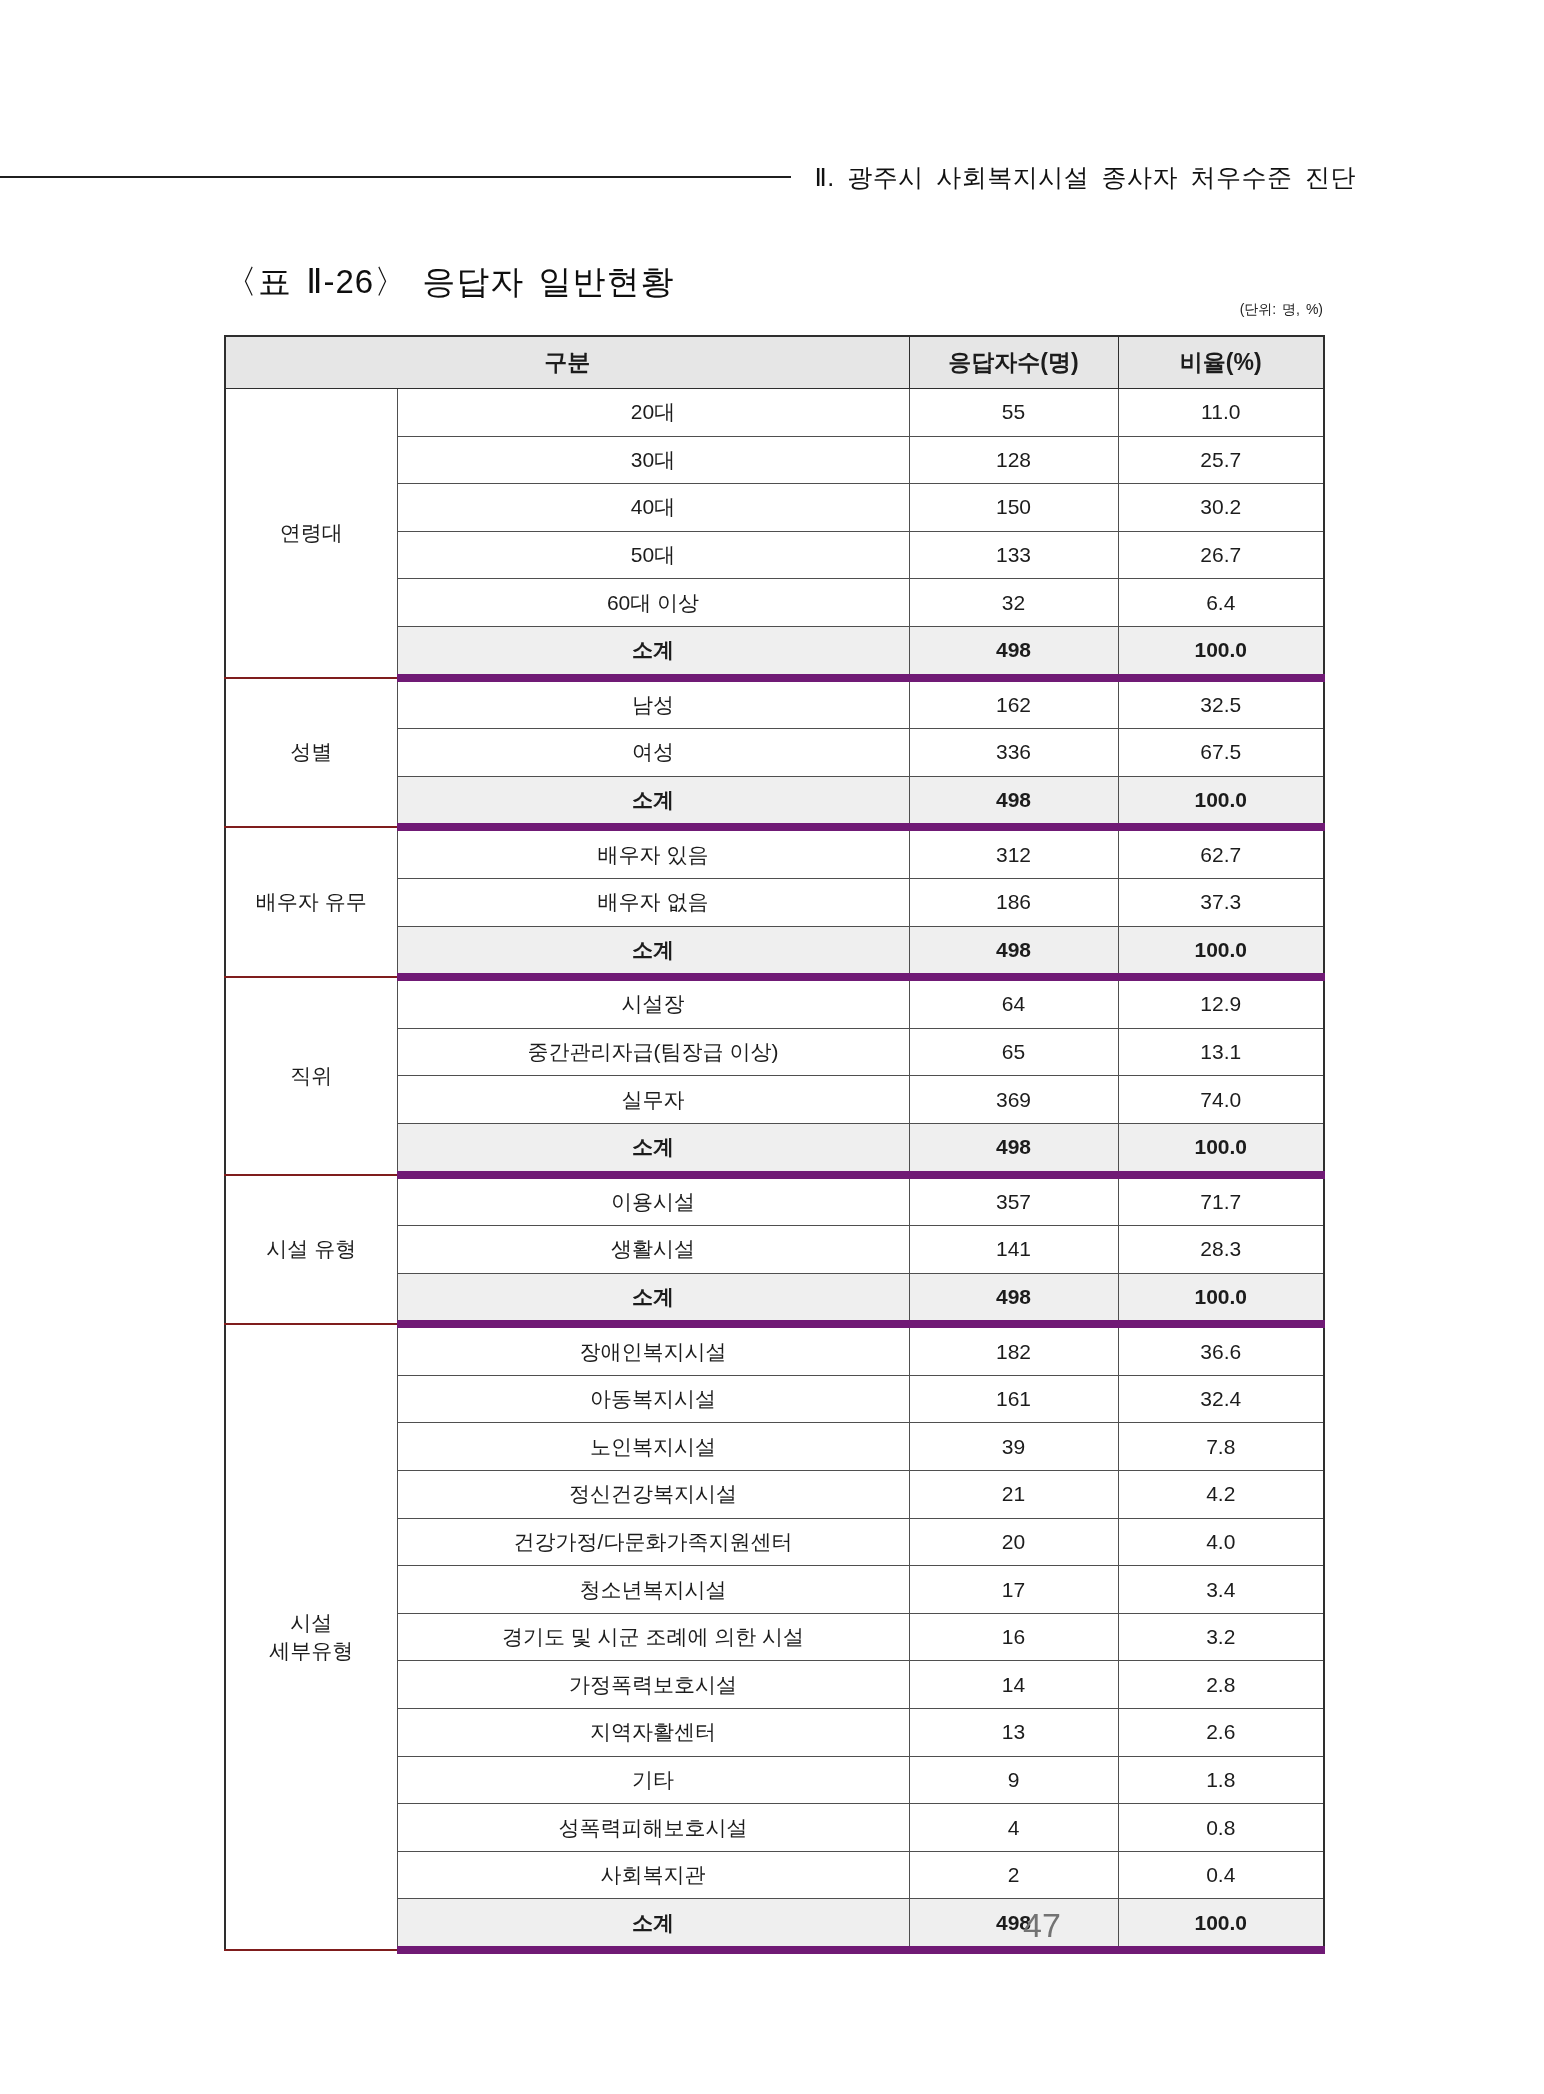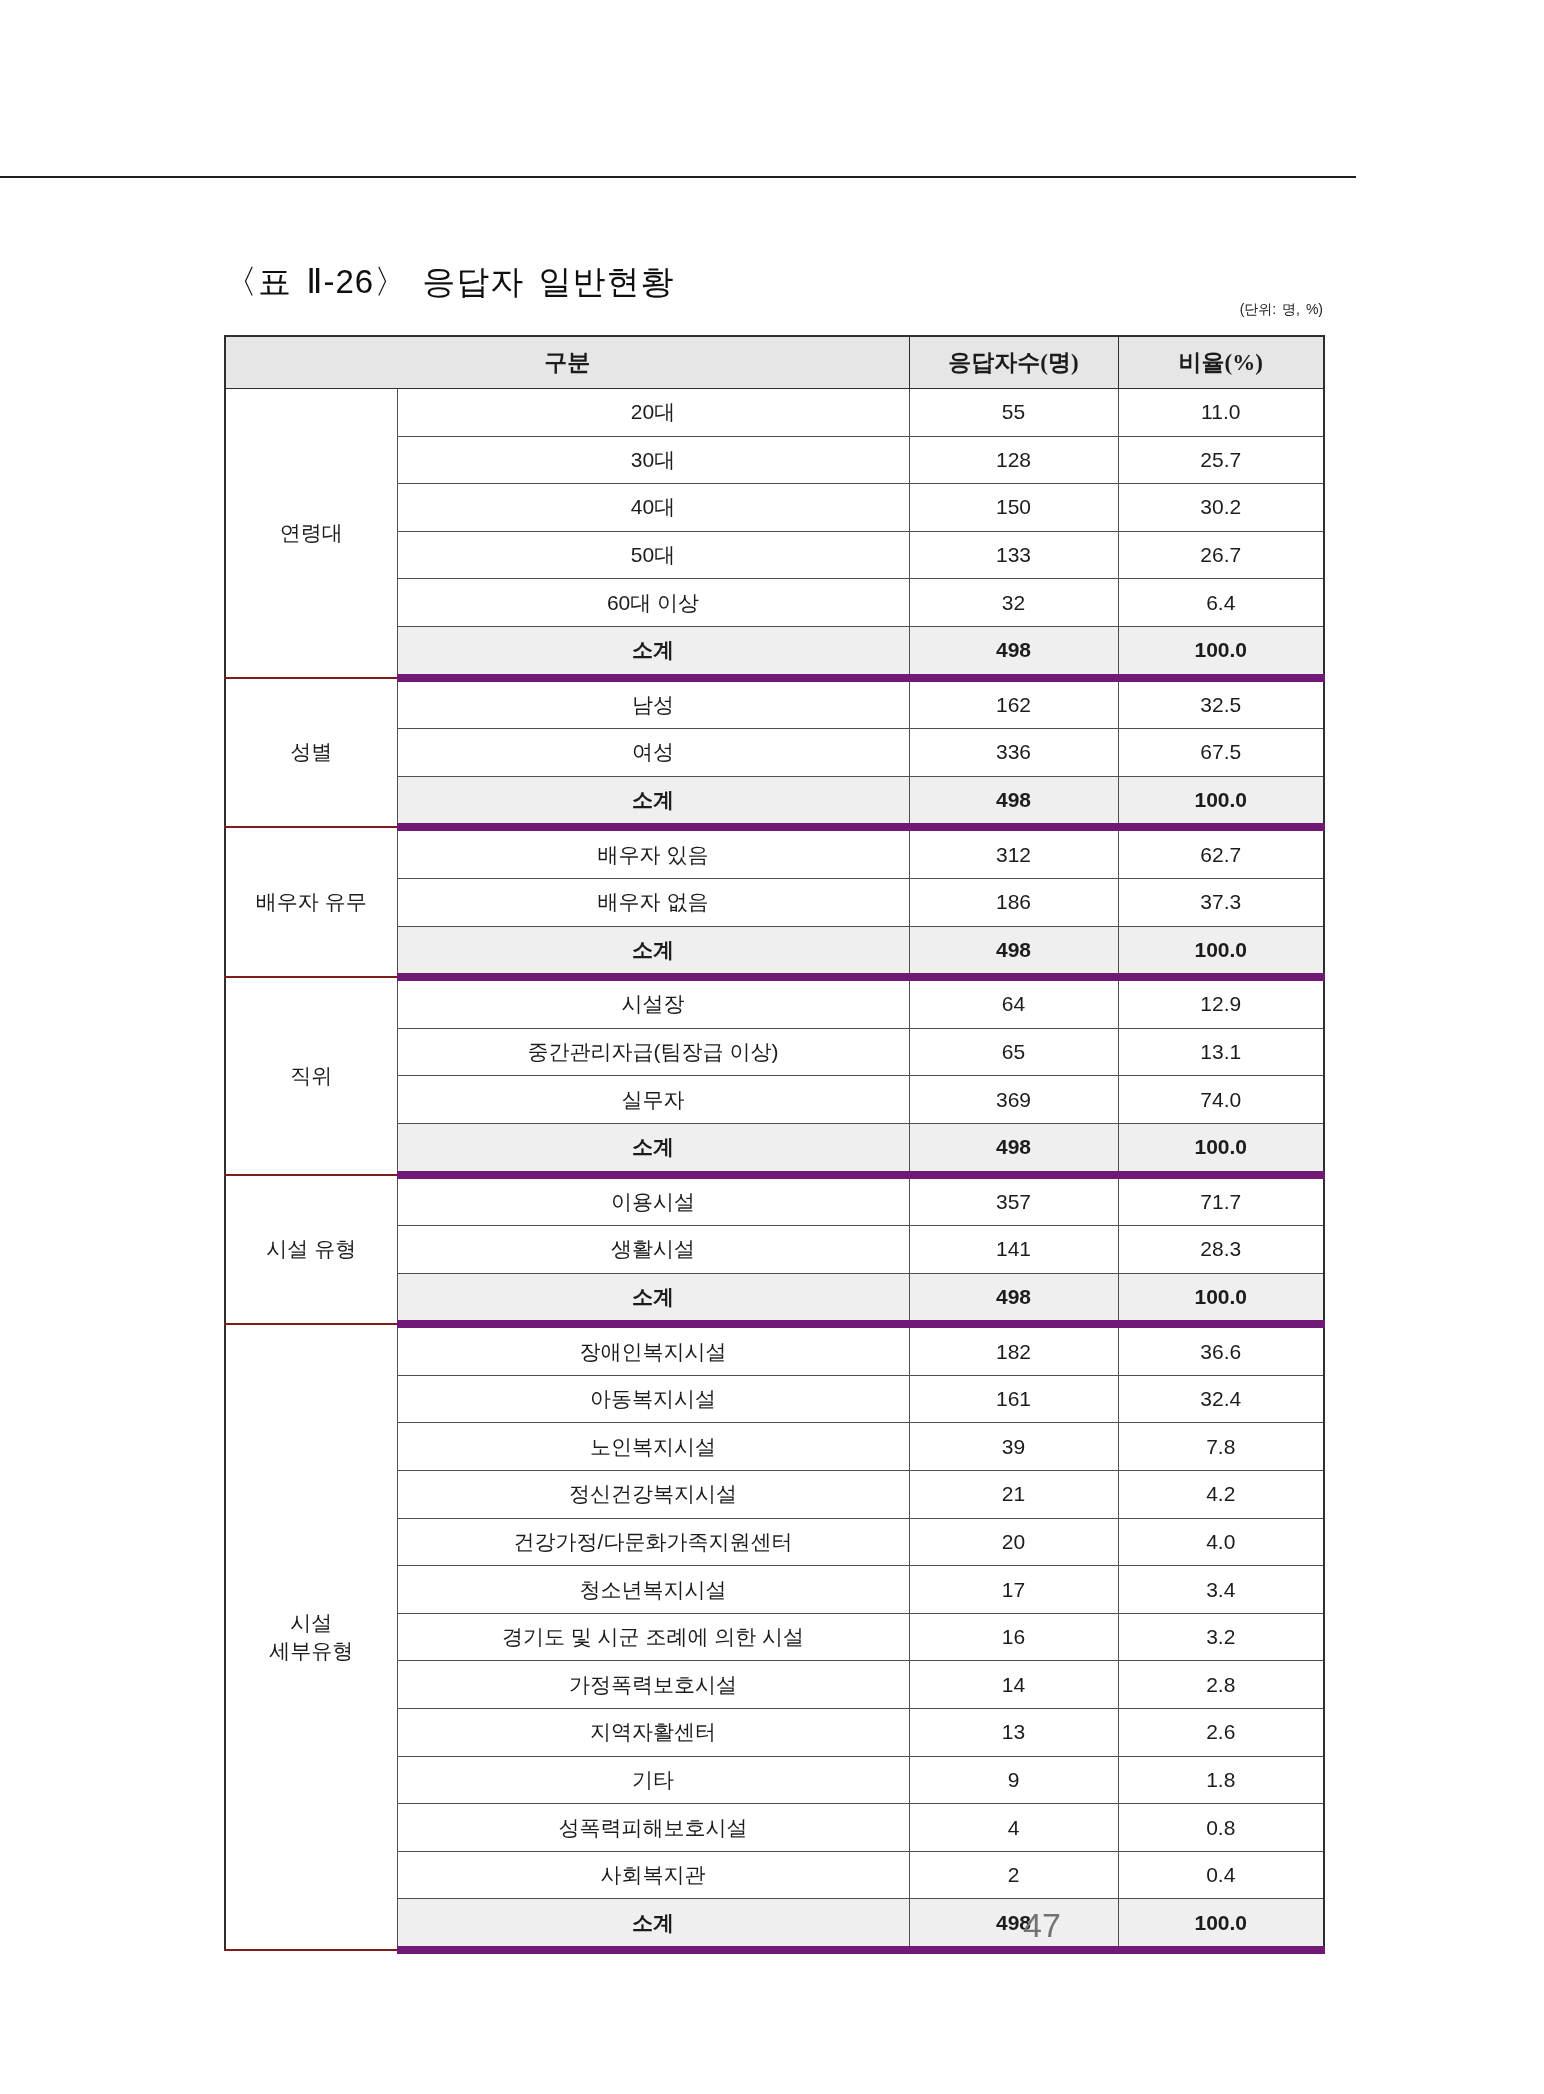--- a/index.html
+++ b/index.html
@@ -35,21 +35,21 @@
     border-collapse:collapse;table-layout:fixed;
     font-size:21px;color:#1c1c1c;
   }
   table.survey th, table.survey td{
     text-align:center;vertical-align:middle;padding:0 4px;
     overflow:hidden;
   }
   table.survey{border:2px solid #2e2e2e;}
   table.survey th{
     background:#e6e6e6;border:1px solid #2e2e2e;border-bottom:1.5px solid #2e2e2e;
-    font-weight:700;font-size:23px;height:51px;font-family:Liberation Serif, serif;
+    font-weight:700;font-size:23px;height:51px;
   }
   table.survey td{border:1px solid #4f4f4f;height:46.6px;}
   table.survey td.cat{
     border-bottom:2px solid #7f1d1d;border-left:none;
     line-height:1.35;
   }
   tr.subtotal td{
     background:#efefef;font-weight:700;border-bottom:8px solid #701a75;
   }
   tr.t-body-row{height:46.6px;}
@@ -57,20 +57,21 @@
   .page-number{
     position:absolute;top:1906px;left:1023px;width:300px;
     text-align:left;font-size:34px;color:#737373;
   }
 </style>
 </head>
 <body>
 
 <div class="chapter">
   <div class="rule"></div>
+  <div class="chapter-text">Ⅱ. 광주시 사회복지시설 종사자 처우수준 진단</div>
 </div>
 
 <div class="tbl-title">〈표 Ⅱ-26〉 응답자 일반현황</div>
 
 <div class="unit-note">(단위: 명, %)</div>
 
 <table class="survey">
   <colgroup>
     <col style="width:172px">
       <col style="width:512px">

